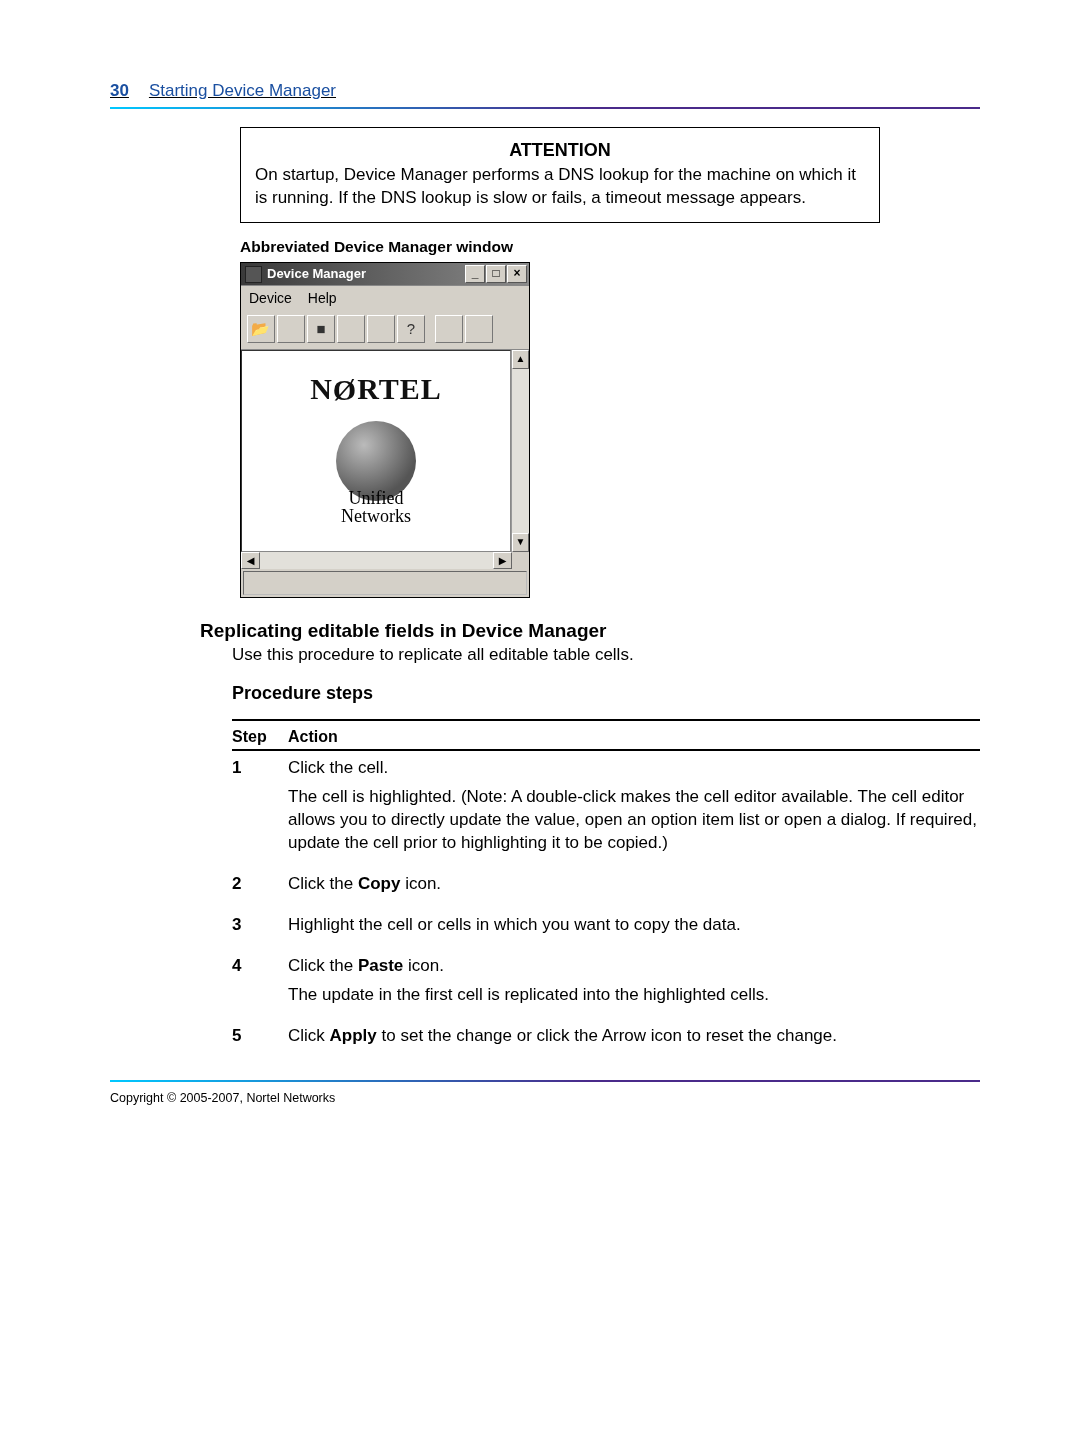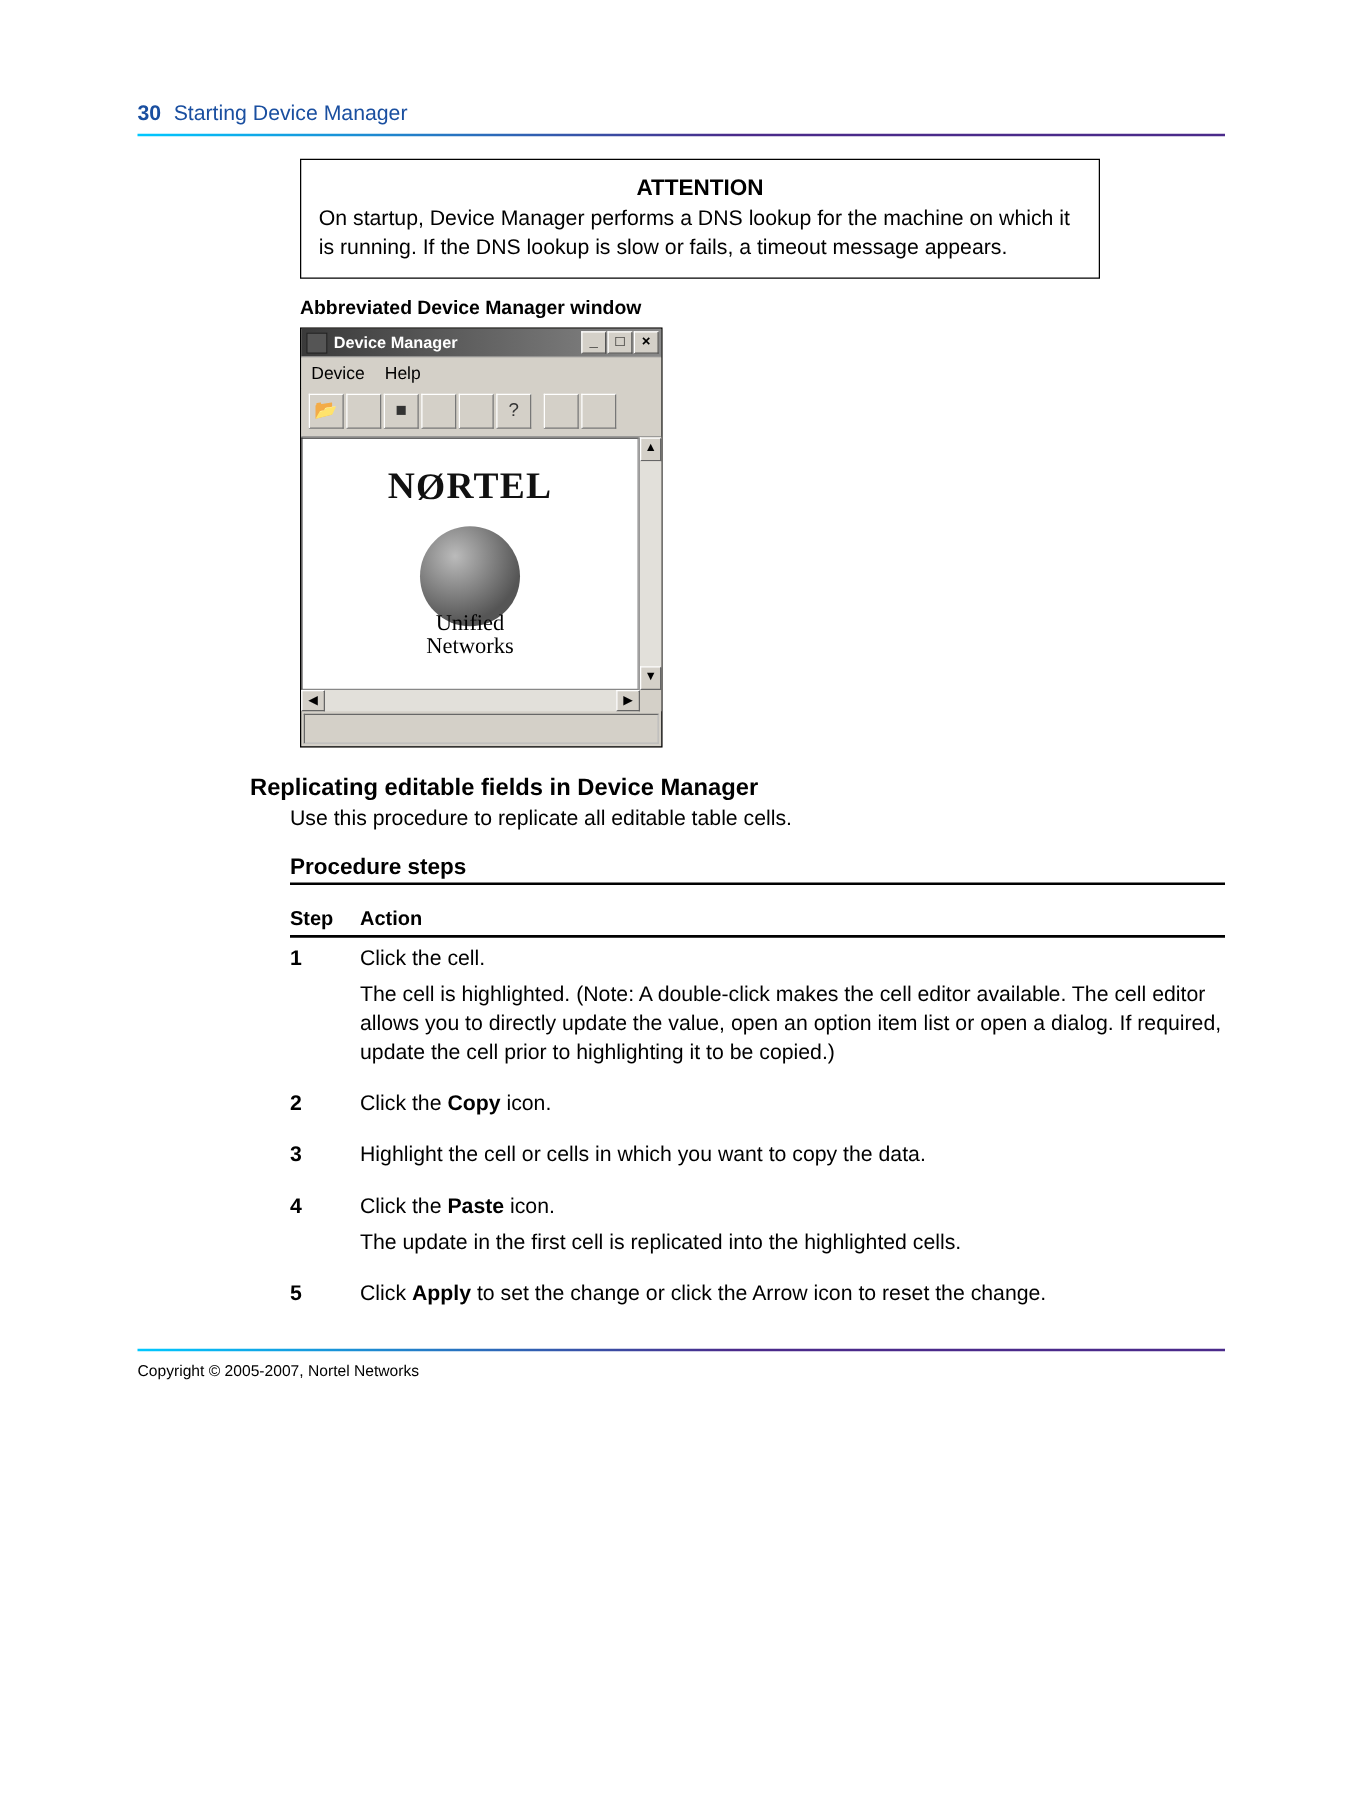--- a/index.html
+++ b/index.html
@@ -13,23 +13,24 @@
   }
   .page {
     width: 1080px;
     height: 1440px;
     position: relative;
     box-sizing: border-box;
     padding: 80px 100px 40px 110px;
   }
   .header-line {
     display: flex;
-    gap: 10px;
+    gap: 20px;
     font-size: 17px;
     margin-bottom: 4px;
+    text-decoration: underline;
   }
   .page-num { color: #1a4fa0; font-weight: bold; }
   .header-title { color: #1a4fa0; }
   .gradient-rule {
     height: 2px;
     background: linear-gradient(to right, #00c8ff 0%, #4a2a8a 55%, #4a2a8a 100%);
     margin-bottom: 18px;
   }
   .content-col {
     margin-left: 130px;
@@ -207,27 +208,27 @@
   .h-section {
     font-weight: bold;
     font-size: 19px;
     margin-top: 2px;
   }
   .indent1 { margin-left: 32px; }
   .proc-head {
     font-weight: bold;
     font-size: 18px;
     border-bottom: 2px solid #000;
-    padding-bottom: 1px;
+    padding-bottom: 14px;
     margin-top: 14px;
   }
   .proc-table {
     width: 100%;
     border-collapse: collapse;
-    margin-top: 15px;
+    margin-top: 3px;
   }
   .proc-table th {
     text-align: left;
     border-bottom: 2px solid #000;
     padding: 2px 0 2px 0;
     font-size: 16px;
   }
   .proc-table th.step { width: 56px; }
   .proc-table td {
     vertical-align: top;

